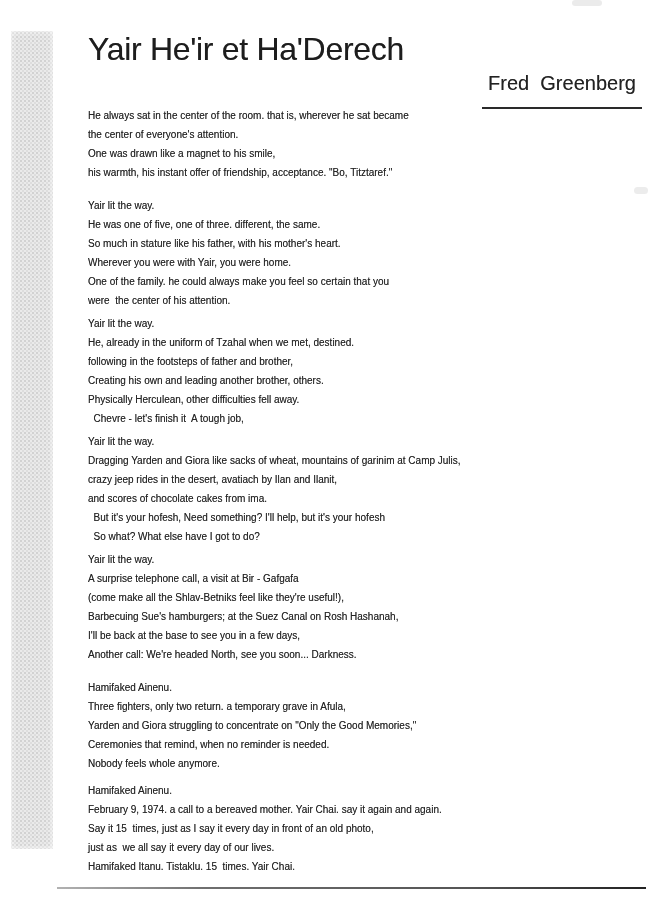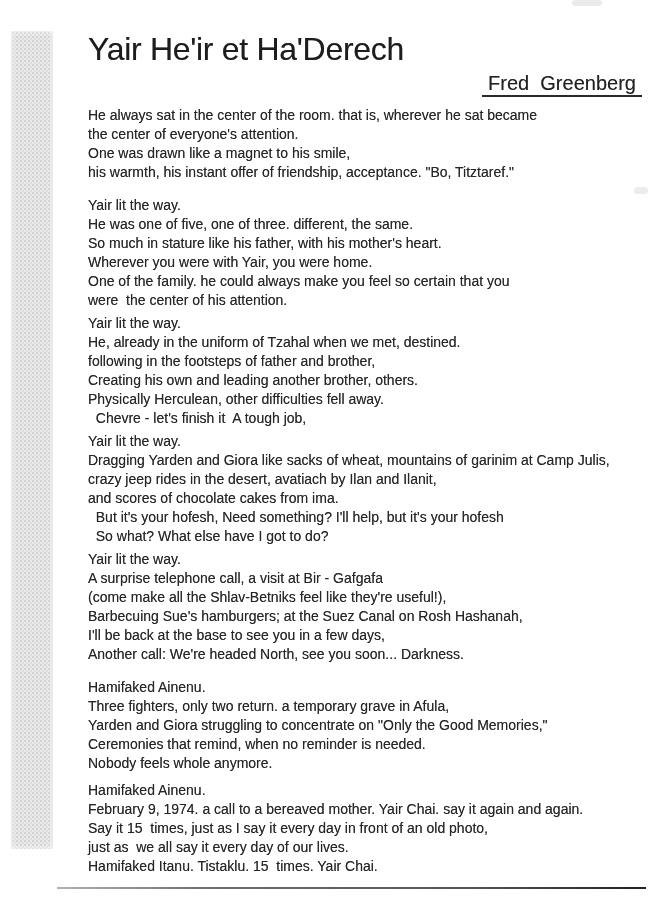--- a/index.html
+++ b/index.html
@@ -41,33 +41,33 @@
     white-space: pre;
     text-shadow: 0 0 0.5px rgba(0,0,0,0.45);
   }
   .author-block {
     position: absolute;
     left: 482px;
     top: 72px;
     width: 160px;
     text-align: center;
     border-bottom: 2px solid #2a2a2a;
-    padding-bottom: 0;
+    padding-bottom: 12px;
   }
   .author-name {
     font-size: 20px;
     color: #222222;
     white-space: pre;
     text-shadow: 0 0 0.4px rgba(0,0,0,0.4);
   }
   .stanza {
     position: absolute;
     left: 88px;
     width: 575px;
-    font-size: 14px;
+    font-size: 10px;
     line-height: 19px;
     color: #262626;
     white-space: pre;
     text-shadow: 0 0 0.4px rgba(0,0,0,0.5);
   }
   .stanza-1 { top: 106px; }
   .stanza-2 { top: 196px; }
   .stanza-3 { top: 314px; }
   .stanza-4 { top: 432px; }
   .stanza-5 { top: 550px; }

